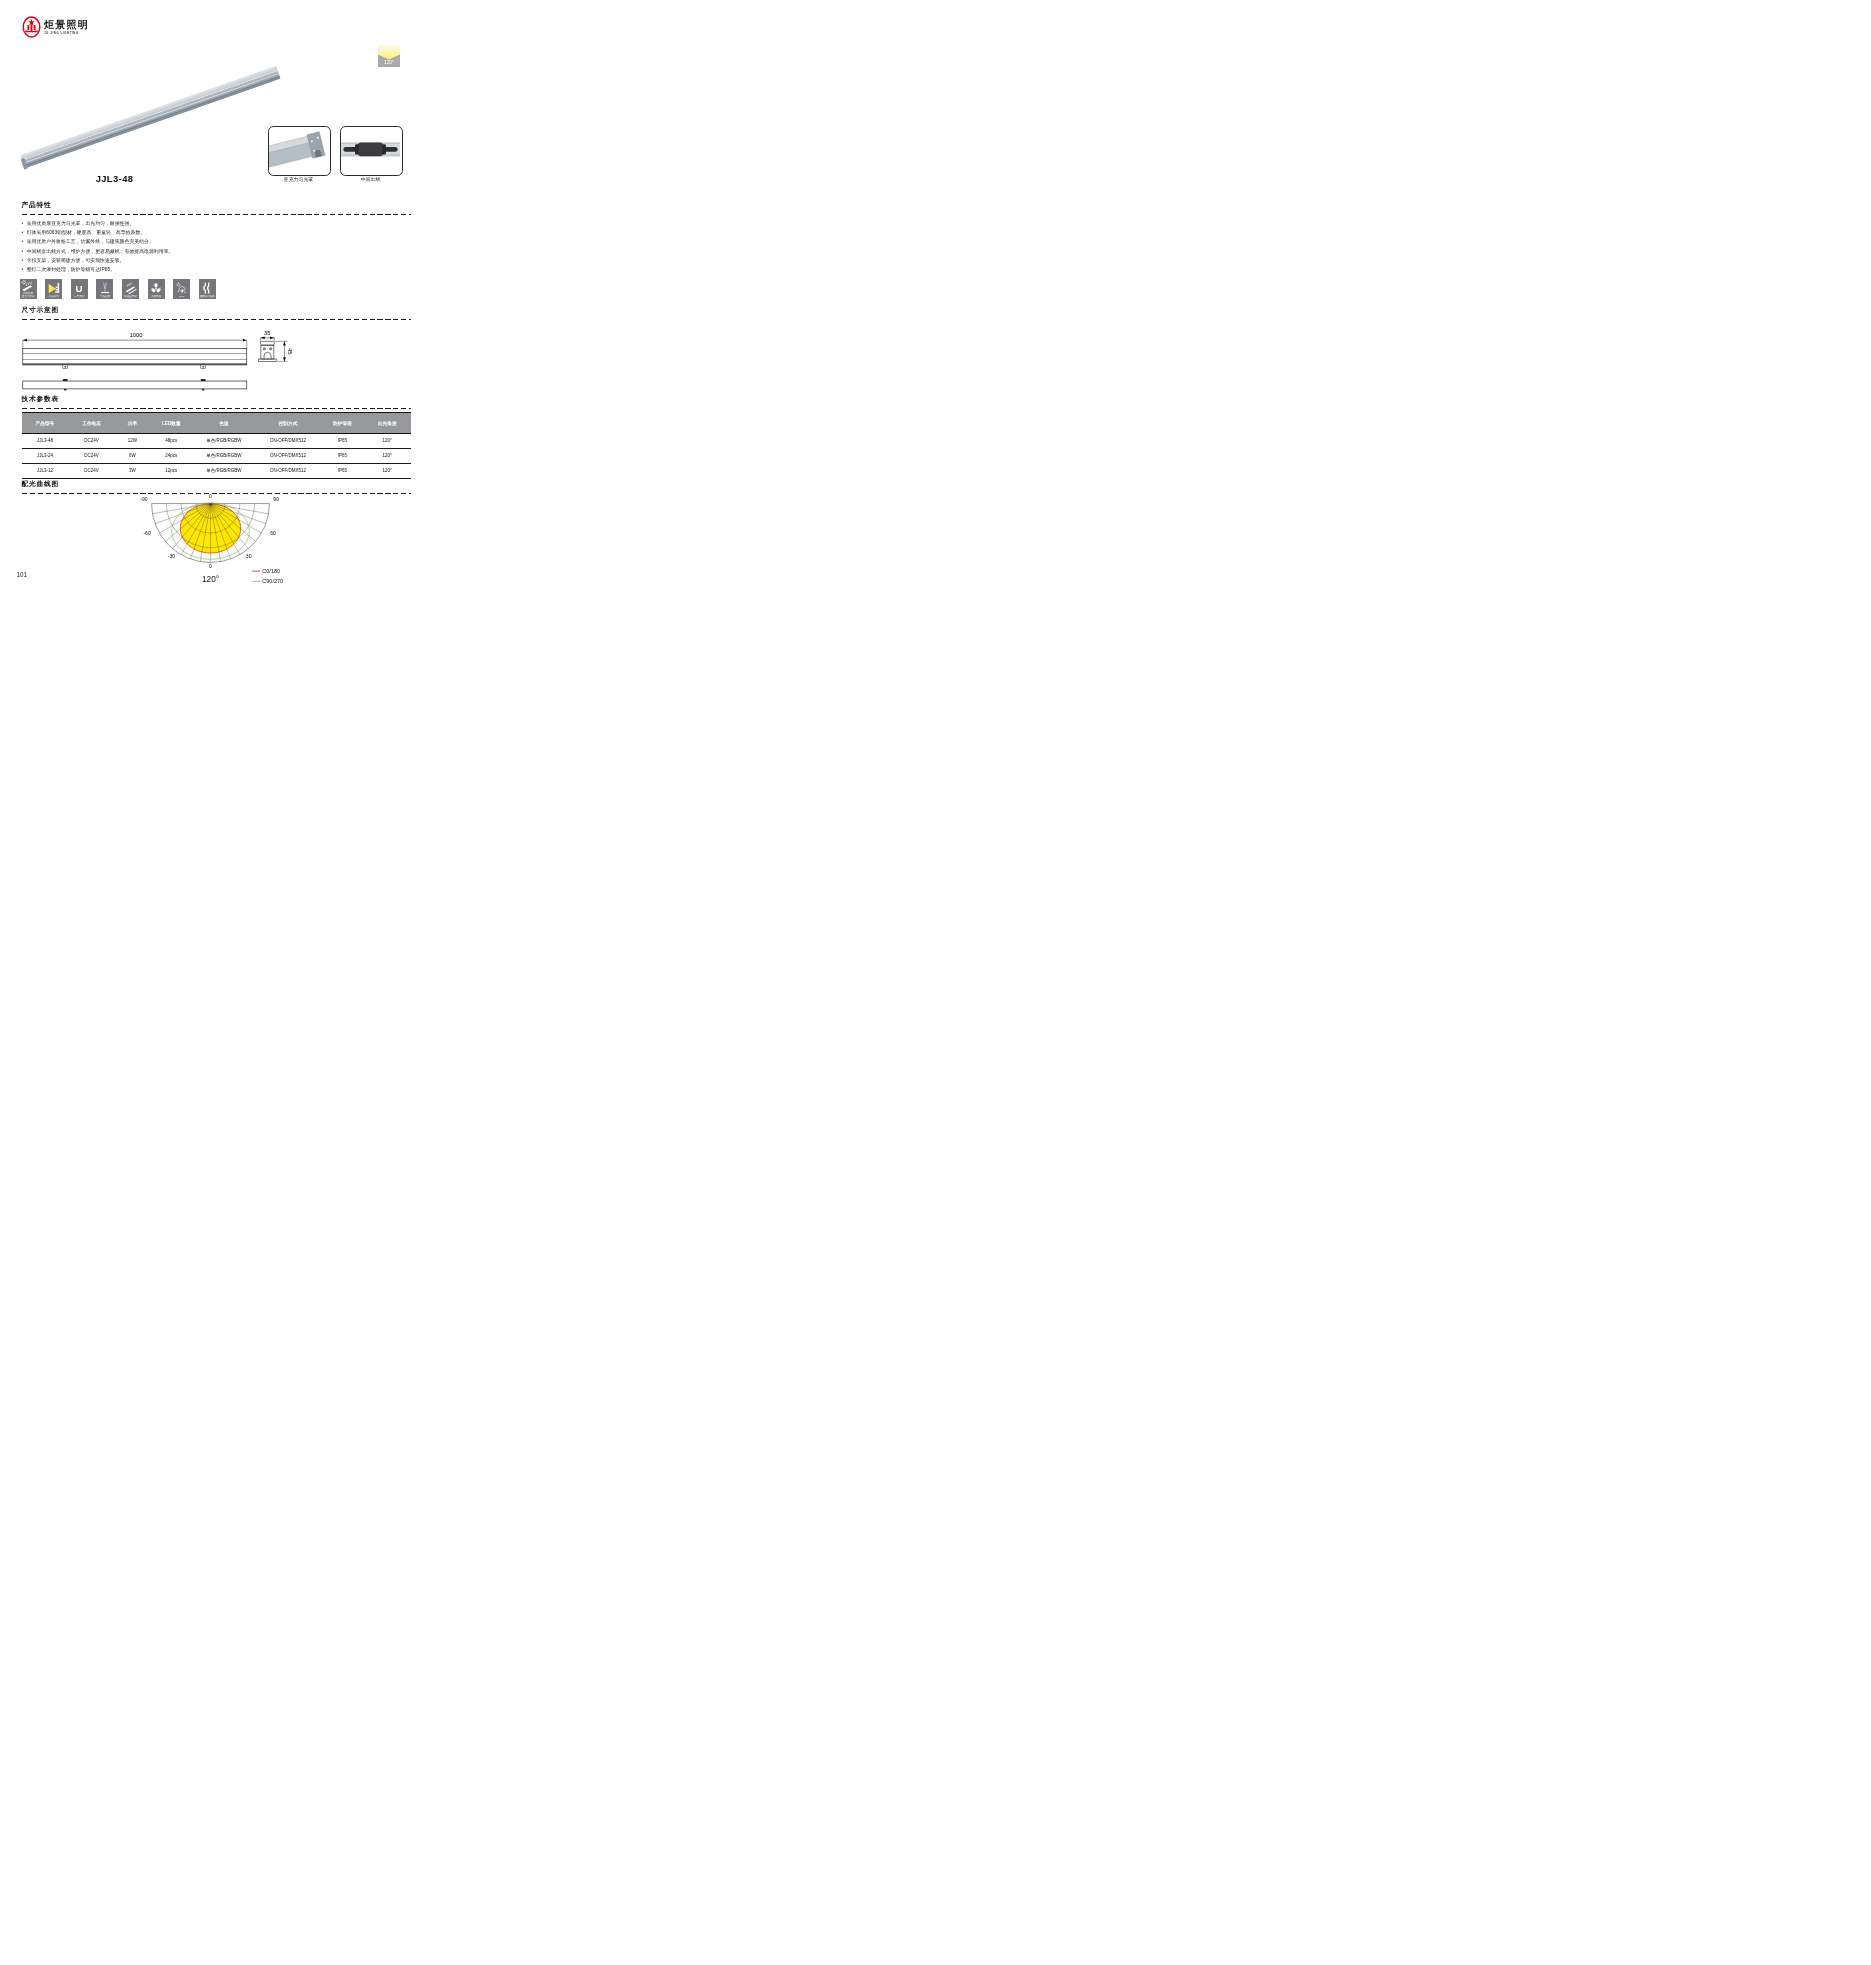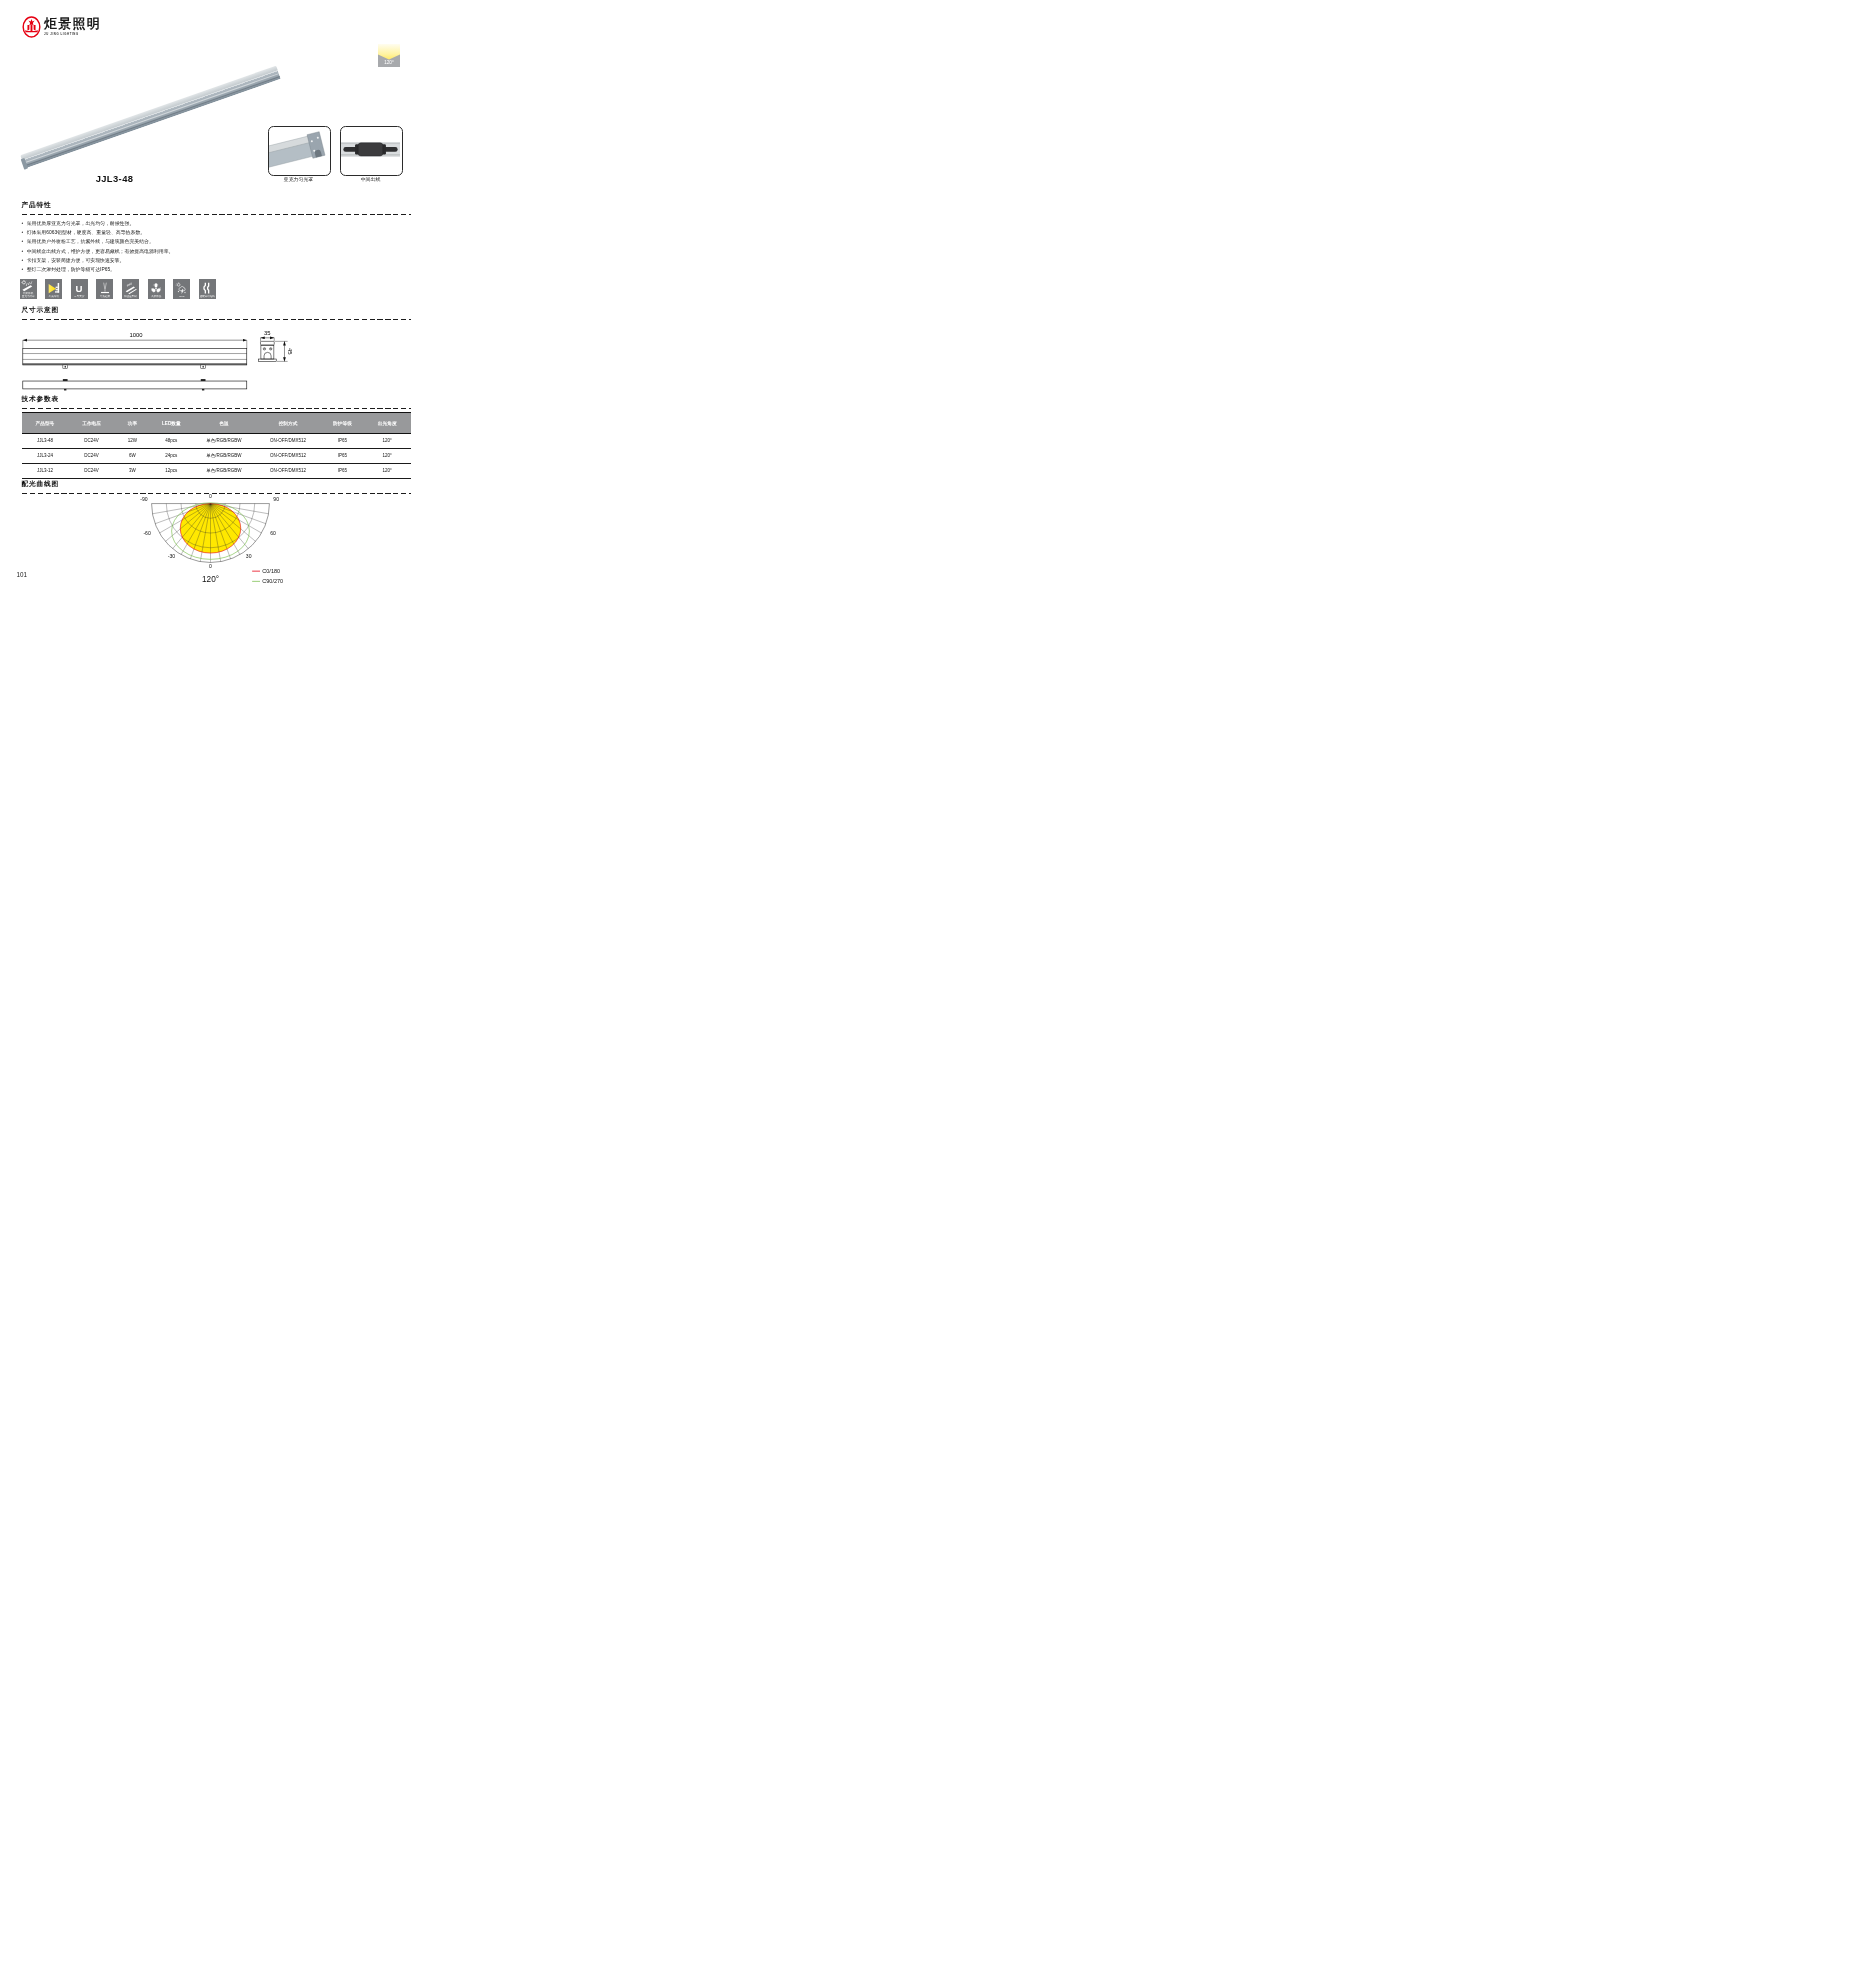--- a/index.html
+++ b/index.html
@@ -1,21 +1,21 @@
 <!DOCTYPE html>
 <html style="font-size:6.3px"><head>
 <meta charset="utf-8">
 <style>
   html,body{margin:0;padding:0;background:#ffffff;}
   .page{position:relative;width:432px;height:612px;background:#fff;
         font-family:"Liberation Sans",sans-serif;color:#111;overflow:hidden;}
   
   .logo{position:absolute;left:21.6px;top:15.7px;display:flex;align-items:center;gap:3.5px;}
   .logo-text{display:flex;flex-direction:column;}
-  .brand-cn{font-size:13px;font-weight:bold;letter-spacing:1.2px;color:#1a1a1a;line-height:1.1;}
+  .brand-cn{font-size:10px;font-weight:bold;letter-spacing:1.2px;color:#1a1a1a;line-height:1.1;}
   .brand-en{font-size:2.8px;font-weight:bold;letter-spacing:0.6px;color:#333;margin-top:1.2px;}
   
   .badge{position:absolute;left:378px;top:44px;width:22px;height:23px;background:#a7a9ac;}
   .badge .beam{position:absolute;inset:0;background:linear-gradient(180deg,#fffdf0 0%,#fff3a0 45%,#ffe44d 78%);
                clip-path:polygon(0 0,100% 0,100% 46%,50% 67%,0 46%);}
   .badge .blabel{position:absolute;bottom:1.6px;width:100%;text-align:center;color:#fff;font-size:4.7px;}
   
   .bar{position:absolute;left:14.5px;top:110px;width:271px;height:14px;transform:rotate(-19.3deg);}
   .bar .diffuser{height:5.1px;background:linear-gradient(180deg,#e2e6e8,#c3cacE);border-radius:1.6px 1.6px 0 0;}
   .bar .bbody{height:9px;background:

